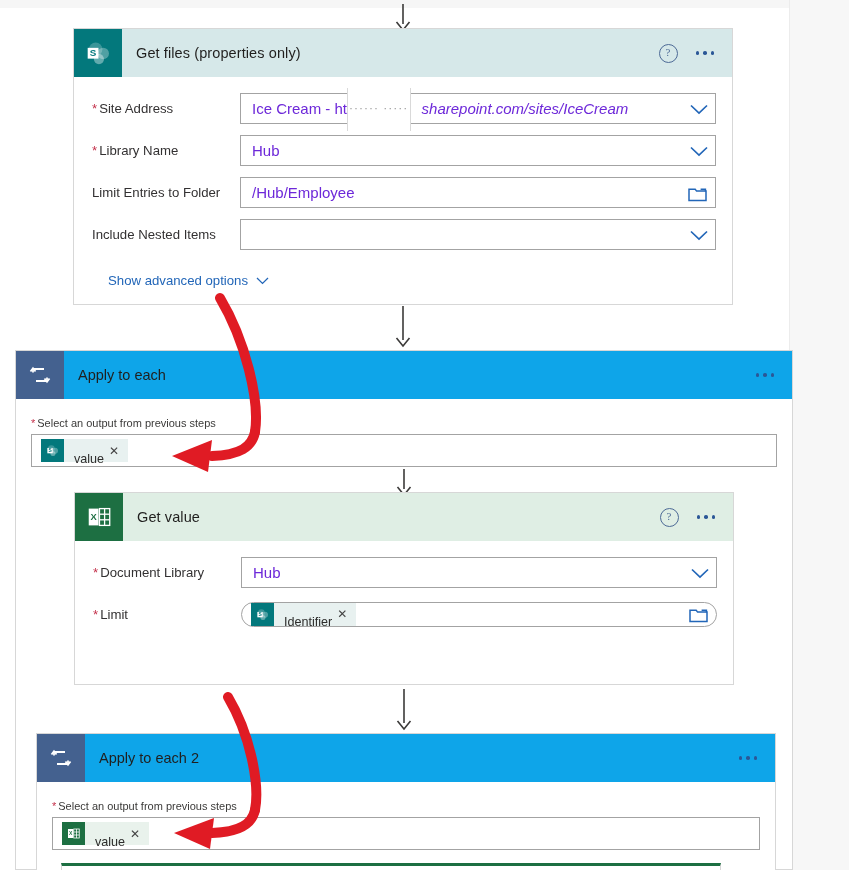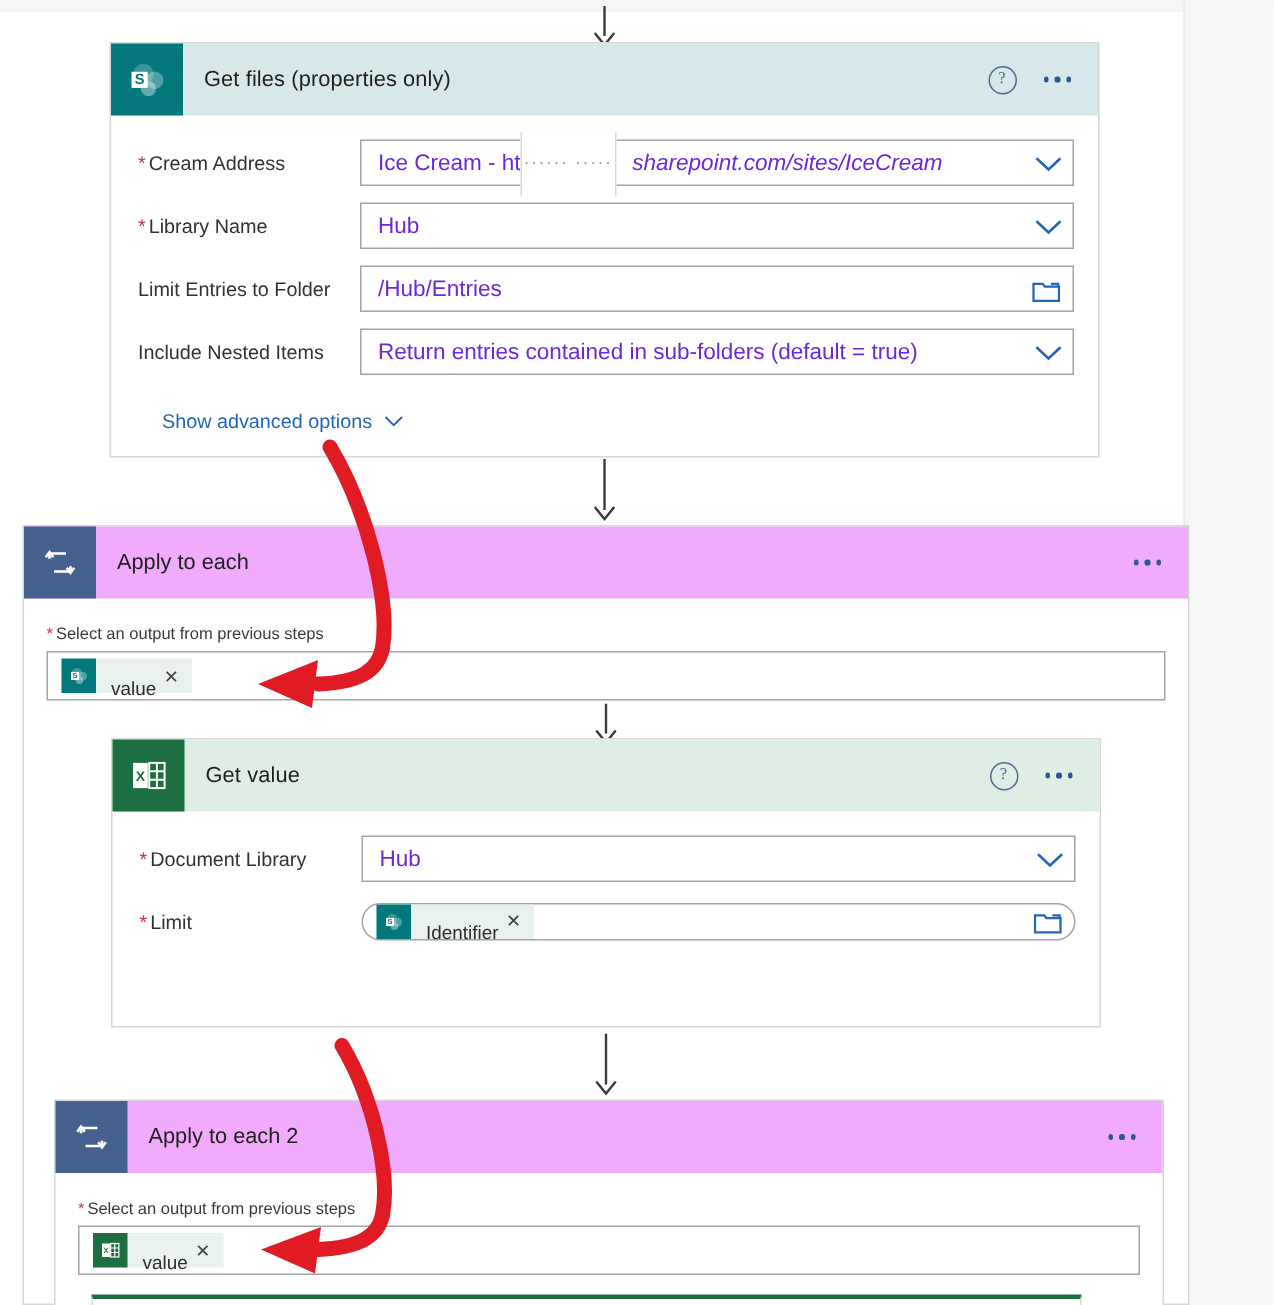--- a/index.html
+++ b/index.html
@@ -170,21 +170,21 @@
   .loop {
     position: absolute;
     background: #ffffff;
     border: 1px solid #d7d7d7;
     box-sizing: border-box;
   }
   .loop-header {
     display: flex;
     align-items: center;
     height: 48px;
-    background: #f0abfc;
+    background: #0ea5e9;
     text-align: right;
   }
   .loop-icon {
     width: 48px; height: 48px;
     flex: 0 0 48px;
     background: #44618f;
     display: flex;
     align-items: center;
     justify-content: center;
   }
@@ -293,21 +293,21 @@
             <i></i>
         </div>
       </div>
     </div>
 
     <div class="card-body">
 
       
       <div class="frow">
         <div class="flabel">
-          <span class="req">*</span><span>Cream Address</span>
+          <span class="req">*</span><span>Site Address</span>
         </div>
         <div class="fctrl">
           <span class="fval">Ice Cream - http</span>
           <span class="fval" style="padding-left:62px;font-style:italic;">sharepoint.com/sites/IceCream</span>
 
           <div class="redact" style="left:106px; top:-6px; width:62px; height:43px;"></div>
           <span class="redact-dots" style="left:108px; top:7px;">······ ·····</span>
           <span class="chev">
             <svg width="18" height="11" viewBox="0 0 18 11">
               <path d="M1 1.5 L9 9 L17 1.5" fill="none" stroke="#2266b8" stroke-width="1.7"></path>
@@ -330,37 +330,36 @@
           </span>
         </div>
       </div>
 
       
       <div class="frow">
         <div class="flabel">
           <span>Limit Entries to Folder</span>
         </div>
         <div class="fctrl">
-          <span class="fval">/Hub/Entries</span>
+          <span class="fval">/Hub/Employee</span>
           <span class="folder-btn">
             <svg width="19" height="17" viewBox="0 0 19 17">
               <path d="M1 4.2 h6.2 l1.4 1.9 H18 v9.4 H1 Z" fill="none" stroke="#2266b8" stroke-width="1.5"></path>
               <path d="M12.6 4.2 h4.8 v2.0" fill="none" stroke="#2266b8" stroke-width="1.5"></path>
             </svg>
           </span>
         </div>
       </div>
 
       
       <div class="frow">
         <div class="flabel">
           <span>Include Nested Items</span>
         </div>
         <div class="fctrl">
-          <span class="fval">Return entries contained in sub-folders (default = true)</span>
           <span class="chev">
             <svg width="18" height="11" viewBox="0 0 18 11">
               <path d="M1 1.5 L9 9 L17 1.5" fill="none" stroke="#2266b8" stroke-width="1.7"></path>
             </svg>
           </span>
         </div>
       </div>
 
       <a class="adv-link">
         <span>Show advanced options</span>

